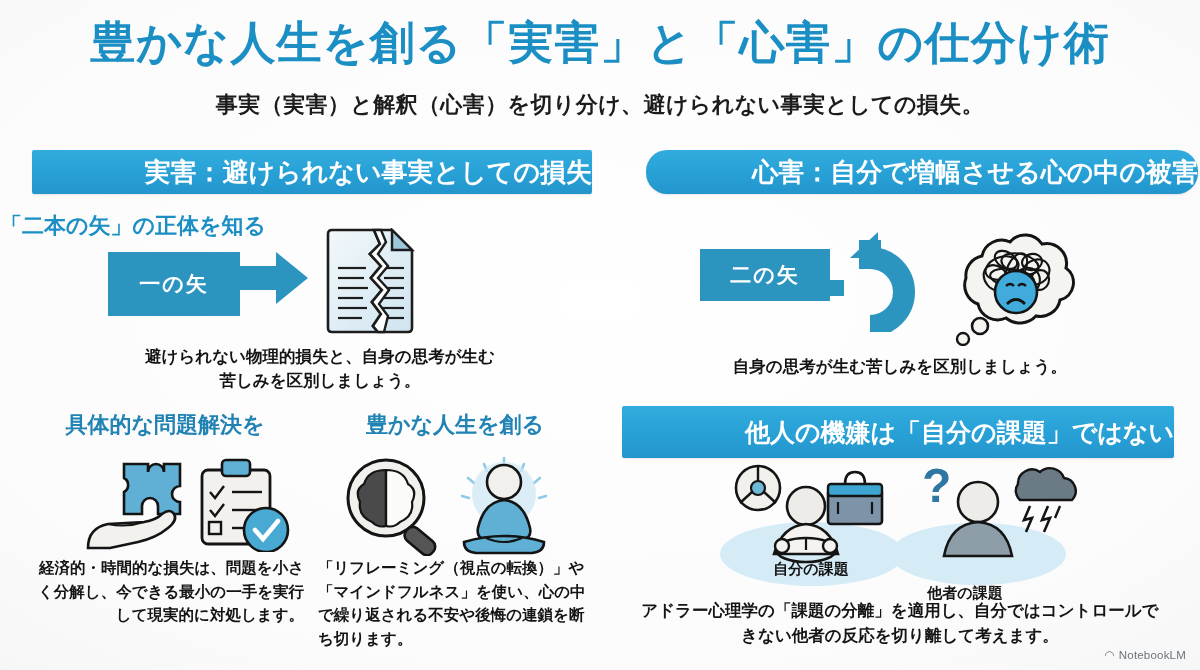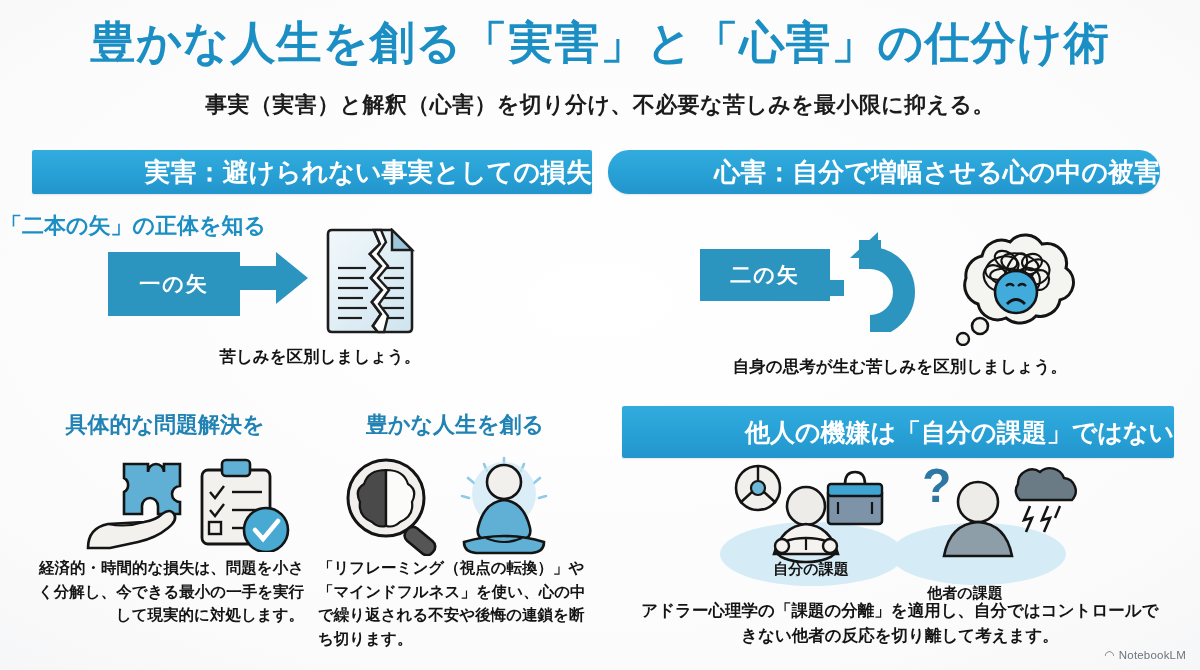--- a/index.html
+++ b/index.html
@@ -55,21 +55,21 @@
     background: linear-gradient(180deg, #32abdd 0%, #27a0d6 55%, #2396cc 100%);
     border-radius: 2px;
     display: flex;
     align-items: center;
     justify-content: flex-end;
     color: #ffffff;
     font-weight: bold;
     box-shadow: 0 1px 2px rgba(0,0,0,0.10);
   }
   .band-left  { left: 32px;  top: 150px; width: 560px; height: 44px; font-size: 26px; }
-  .band-right { left: 608px; top: 150px; width: 552px; height: 44px; font-size: 26px; border-radius: 21px; }
+  .band-right { left: 646px; top: 150px; width: 552px; height: 44px; font-size: 26px; border-radius: 21px; }
   .band-bottom-right { left: 622px; top: 406px; width: 552px; height: 52px; font-size: 25px; }
 
   
   .center-label {
     position: absolute;
     left: 0; right: 0;
     top: 211px;
     font-size: 22px;
     font-weight: bold;
     color: #1b8fc4;
@@ -182,21 +182,21 @@
     letter-spacing: 0.2px;
   }
   .wm-glyph { font-size: 12px; color: #6f7479; }
 </style>
 </head>
 <body>
 
 <div class="canvas">
 
   <div class="title">豊かな人生を創る「実害」と「心害」の仕分け術</div>
-  <div class="subtitle">事実（実害）と解釈（心害）を切り分け、不必要な苦しみを最小限に抑える。</div>
+  <div class="subtitle">事実（実害）と解釈（心害）を切り分け、避けられない事実としての損失。</div>
 
   <div class="band band-left">
     <span>実害：避けられない事実としての損失</span>
   </div>
   <div class="band band-right">
     <span>心害：自分で増幅させる心の中の被害</span>
   </div>
 
   <div class="center-label">「二本の矢」の正体を知る</div>
 
@@ -282,20 +282,21 @@
       <path d="M58 64 Q62 60 66 64" fill="none" stroke="#141414" stroke-width="2.4"></path>
       <path d="M70 64 Q74 60 78 64" fill="none" stroke="#141414" stroke-width="2.4"></path>
       <path d="M59 82 Q68 73 77 82" fill="none" stroke="#141414" stroke-width="2.8"></path>
 
       <circle cx="32" cy="104" r="8" fill="#f4f4f0" stroke="#141414" stroke-width="2.6"></circle>
       <circle cx="15" cy="117" r="6" fill="#f4f4f0" stroke="#141414" stroke-width="2.4"></circle>
     </svg>
   </div>
 
   <div class="caption caption-left">
+    <div>避けられない物理的損失と、自身の思考が生む</div>
     <div>苦しみを区別しましょう。</div>
   </div>
   <div class="caption caption-right">自身の思考が生む苦しみを区別しましょう。</div>
 
   <div class="subhead subhead-a">具体的な問題解決を</div>
 
   <div class="icons-a">
     <svg width="212" height="96" viewBox="0 0 212 96">
 
       <path d="M38 8 L62 8 L62 16 A8 8 0 0 1 78 16 L78 8 L94 8 L94 30 A8 8 0 0 0 94 46

